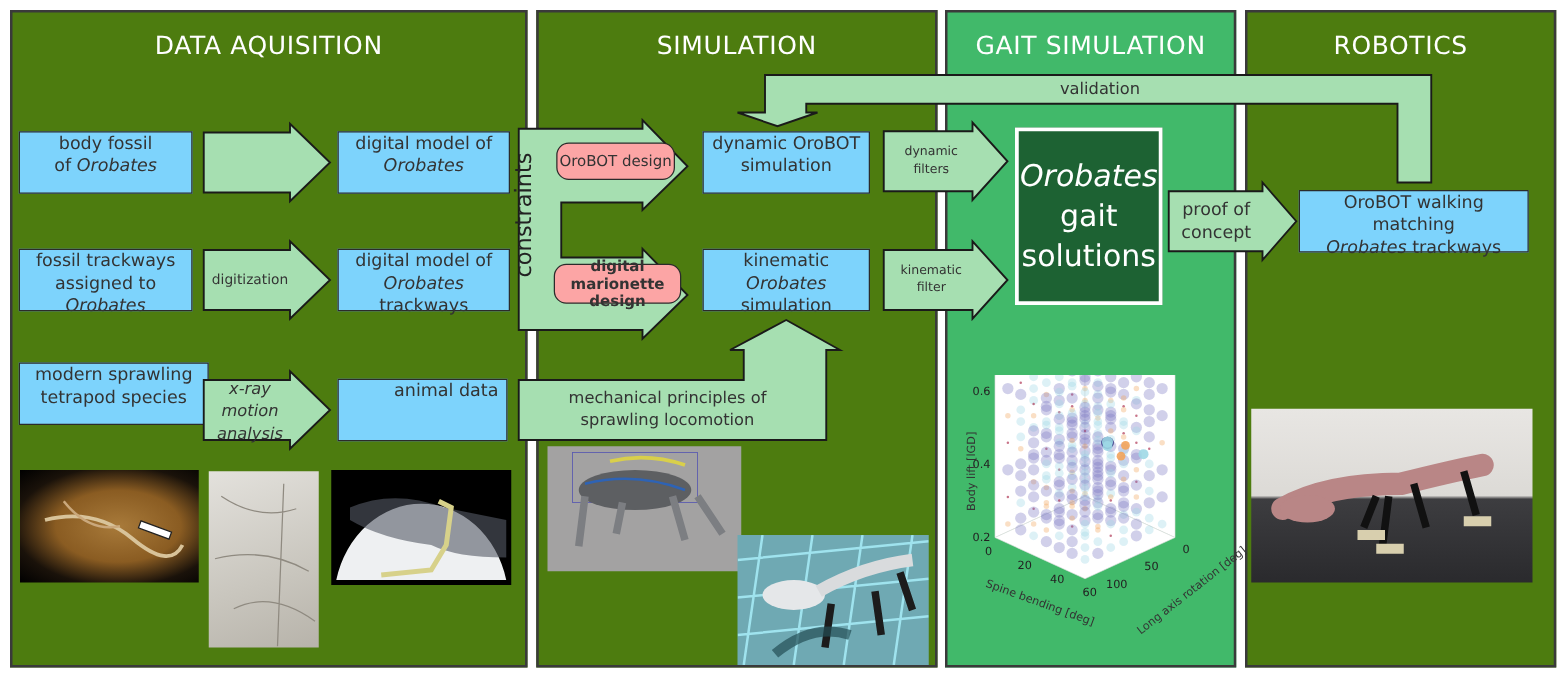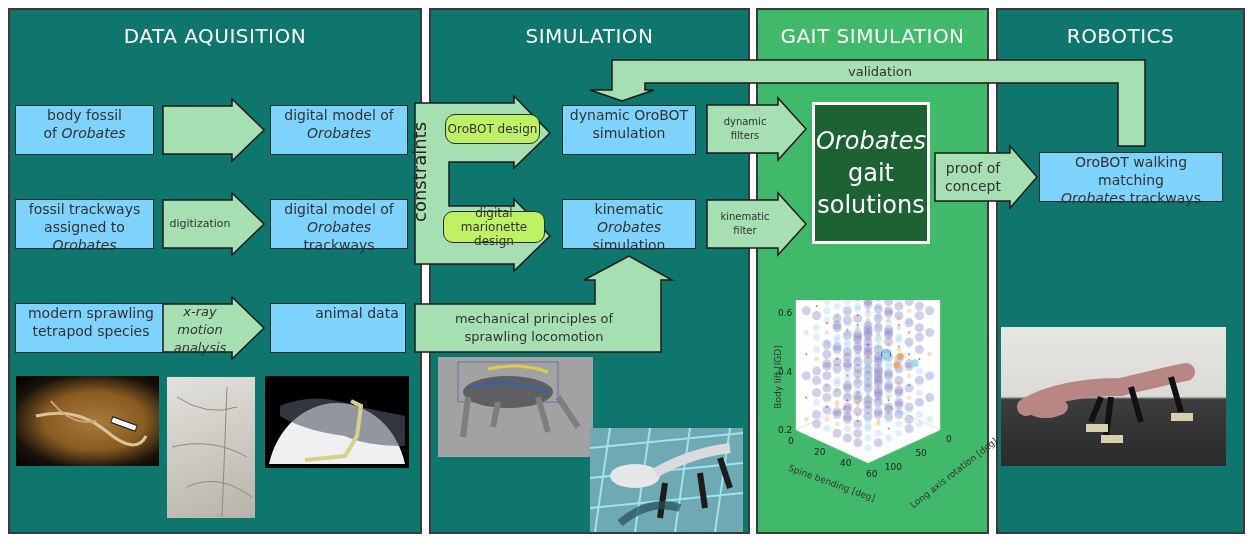--- a/index.html
+++ b/index.html
@@ -1,31 +1,31 @@
 <!DOCTYPE html>
 <html><head>
 <meta charset="utf-8">
 <style>
   html, body { margin:0; padding:0; }
   body { width:1247px; height:546px; background:#ffffff; position:relative; overflow:hidden;
          font-family:"DejaVu Sans","Liberation Sans",sans-serif; }
   .panel { position:absolute; top:8px; height:526px; border:2px solid #3a3a3a; box-sizing:border-box; }
-  .panel.gray { background:#0f766e; }
+  .panel.gray { background:#4d7c0f; }
   .panel.green { background:#41b96a; }
   .panel-title { position:absolute; top:14px; left:0; right:0; text-align:center; color:#ffffff;
                  font-size:20px; letter-spacing:0.5px; }
   .box { position:absolute; background:#7dd3fc; border:1.5px solid #2b2b2b; box-sizing:border-box;
          display:flex; align-items:flex-start; justify-content:center; text-align:center;
          color:#333; font-size:14px; line-height:18px; }
   .box i { font-style:italic; }
   .arrow { position:absolute; }
   .arrow svg { position:absolute; left:0; top:0; overflow:visible; }
   .arrow .lbl { position:absolute; display:flex; align-items:center; justify-content:center;
                 text-align:center; color:#333; font-size:11px; line-height:14px; }
-  .pill { position:absolute; background:#bef264; border:1.5px solid #2b2b2b; border-radius:10px;
+  .pill { position:absolute; background:#fca5a5; border:1.5px solid #2b2b2b; border-radius:10px;
           box-sizing:border-box; display:flex; align-items:center; justify-content:center;
           text-align:center; font-size:12px; line-height:14px; color:#333; }
   .gait-box { position:absolute; left:812px; top:102px; width:118px; height:142px; background:#1d6233;
               border:3px solid #ffffff; box-sizing:border-box; color:#fff; text-align:center;
               display:flex; flex-direction:column; justify-content:center; font-size:24px; line-height:32px; }
   .photo { position:absolute; overflow:hidden; }
   .vtext { position:absolute; transform:rotate(-90deg); transform-origin:center; white-space:nowrap;
            font-size:18px; color:#222; }
   .chart-wrap { position:absolute; left:760px; top:300px; width:225px; height:230px; }
   .axis-lbl { position:absolute; font-size:9px; color:#333; white-space:nowrap; }
@@ -71,21 +71,21 @@
 <div class="arrow" style="left:162px;top:192px;width:104px;height:64px;">
   <svg width="104" height="64">
       <path d="M1,8 L70,8 L70,1 L102,32 L70,63 L70,56 L1,56 Z" fill="#a6dfb1" stroke="#1a1a1a" stroke-width="1.5"></path>
     </svg>
   <div class="lbl" style="left:2px;top:8px;width:72px;height:48px;">digitization</div>
 </div>
 <div class="box" style="left:270px;top:199px;width:138px;height:50px;">
   <div><span>digital model of</span><br><i>Orobates</i><span> trackways</span></div>
 </div>
 
-<div class="box" style="left:15px;top:303px;width:152px;height:50px;">
+<div class="box" style="left:15px;top:290px;width:152px;height:50px;">
   <div><span>modern sprawling</span><br><span>tetrapod species</span></div>
 </div>
 <div class="arrow" style="left:162px;top:296px;width:104px;height:64px;">
   <svg width="104" height="64">
       <path d="M1,8 L70,8 L70,1 L102,32 L70,63 L70,56 L1,56 Z" fill="#a6dfb1" stroke="#1a1a1a" stroke-width="1.5"></path>
     </svg>
   <div class="lbl" style="left:2px;top:8px;width:72px;height:52px;font-size:13px;line-height:18px;font-style:italic;">
       <div><span>x-ray motion</span><br><span>analysis</span></div>
     </div>
 </div>
@@ -113,21 +113,21 @@
     </svg>
 </div>
 
 <div class="arrow" style="left:414px;top:96px;width:140px;height:175px;">
   <svg width="140" height="175">
     <path d="M1,7 L100,7 L100,0 L136,37 L100,72 L100,66 L35,66 L35,110 L100,110 L100,103 L136,140 L100,175 L100,168 L1,168 Z" fill="#a6dfb1" stroke="#1a1a1a" stroke-width="1.5"></path>
   </svg>
 </div>
 <div class="vtext" style="left:358px;top:160px;width:124px;height:24px;text-align:center;line-height:24px;">constraints</div>
 <div class="pill" style="left:445px;top:114px;width:95px;height:30px;">OroBOT design</div>
-<div class="pill" style="left:443px;top:211px;width:102px;height:32px;">
+<div class="pill" style="left:443px;top:211px;width:102px;height:32px;font-weight:bold;">
   <div><span>digital marionette</span><br><span>design</span></div>
 </div>
 
 <div class="box" style="left:562px;top:105px;width:134px;height:50px;">
   <div><span>dynamic OroBOT</span><br><span>simulation</span></div>
 </div>
 <div class="box" style="left:562px;top:199px;width:134px;height:50px;">
   <div><span>kinematic </span><i>Orobates</i><br><span>simulation</span></div>
 </div>
 

